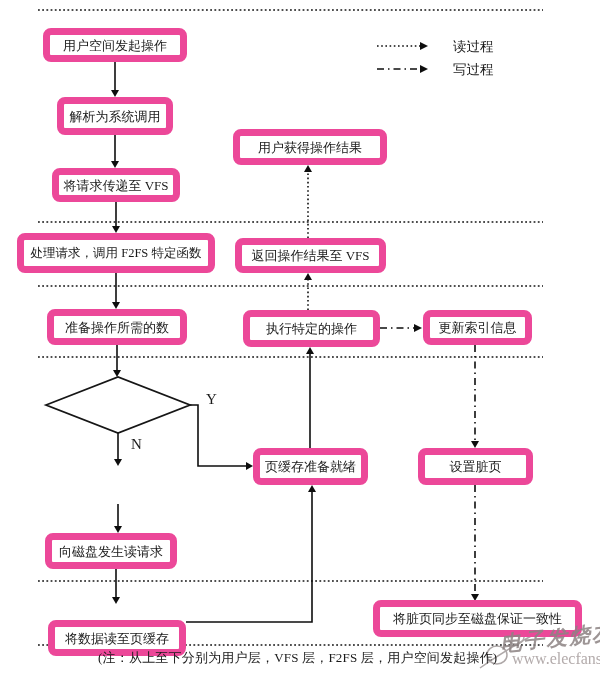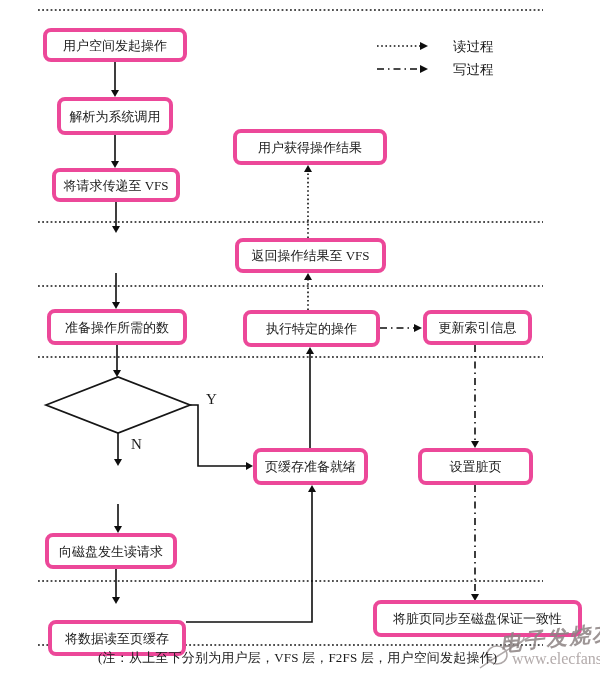--- a/index.html
+++ b/index.html
@@ -3,21 +3,21 @@
 <meta charset="utf-8">
 <style>
   html,body{margin:0;padding:0;background:#ffffff;}
   #stage{
     position:relative;width:600px;height:674px;background:#ffffff;overflow:hidden;
     font-family:"Liberation Serif","DejaVu Serif",serif;color:#1a1a1a;
   }
   #connectors{position:absolute;left:0;top:0;}
   .node{
     position:absolute;box-sizing:border-box;
-    border:4px solid #ec4899;border-radius:8px;background:#ffffff;
+    border:7px solid #ec4899;border-radius:8px;background:#ffffff;
     display:flex;align-items:center;justify-content:center;
     font-size:13px;white-space:nowrap;line-height:1;z-index:2;
   }
   .diamond-label{
     position:absolute;z-index:3;font-size:12px;white-space:nowrap;
     display:flex;align-items:center;justify-content:center;
   }
   .legend-label{position:absolute;font-size:13.5px;z-index:3;white-space:nowrap;}
   .branch-label{position:absolute;font-size:15px;z-index:3;white-space:nowrap;}
   .caption{position:absolute;font-size:13px;z-index:3;white-space:nowrap;letter-spacing:0.2px;}
@@ -104,20 +104,21 @@
     <g stroke="#9b9393" stroke-width="1.5" fill="none" opacity="0.8">
       <ellipse cx="497" cy="655" rx="10" ry="9"></ellipse>
       <ellipse cx="516" cy="637" rx="8" ry="7"></ellipse>
       <path d="M480 668 Q505 650 542 630"></path>
     </g>
   </svg>
 
   <div class="node" style="left:43px;top:28px;width:144px;height:34px;">用户空间发起操作</div>
   <div class="node" style="left:57px;top:97px;width:116px;height:38px;">解析为系统调用</div>
   <div class="node" style="left:52px;top:168px;width:128px;height:34px;">将请求传递至 VFS</div>
+  <div class="node" style="left:17px;top:233px;width:198px;height:40px;font-size:12.5px;">处理请求，调用 F2FS 特定函数</div>
   <div class="node" style="left:47px;top:309px;width:140px;height:36px;">准备操作所需的数</div>
   <div class="node" style="left:45px;top:533px;width:132px;height:36px;">向磁盘发生读请求</div>
   <div class="node" style="left:48px;top:604px;width:138px;height:36px;margin-top:16px;">将数据读至页缓存</div>
 
   <div class="node" style="left:233px;top:129px;width:154px;height:36px;">用户获得操作结果</div>
   <div class="node" style="left:235px;top:238px;width:151px;height:35px;">返回操作结果至 VFS</div>
   <div class="node" style="left:243px;top:310px;width:137px;height:37px;">执行特定的操作</div>
   <div class="node" style="left:253px;top:448px;width:115px;height:37px;">页缓存准备就绪</div>
 
   <div class="node" style="left:423px;top:310px;width:109px;height:35px;">更新索引信息</div>

